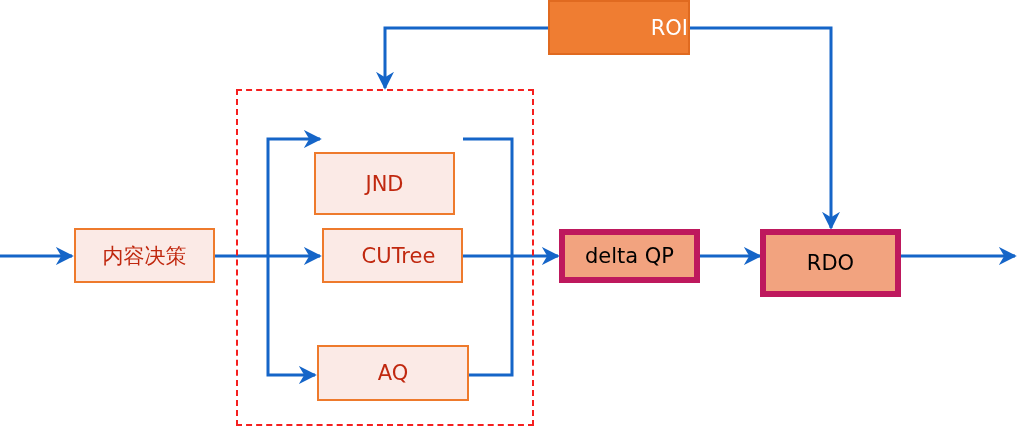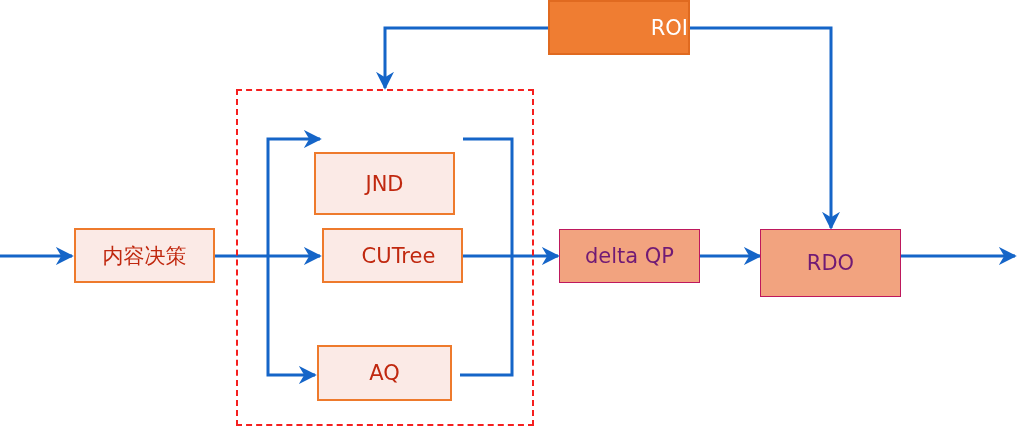--- a/index.html
+++ b/index.html
@@ -1,20 +1,20 @@
 <!DOCTYPE html>
 <html><head>
 <meta charset="utf-8">
 <style>
   html,body{margin:0;padding:0;background:#ffffff;}
   body{width:1035px;height:427px;position:relative;overflow:hidden;font-family:"DejaVu Sans","Liberation Sans",sans-serif;}
   svg.wires{position:absolute;left:0;top:0;}
   .box{position:absolute;box-sizing:border-box;display:flex;align-items:center;justify-content:center;font-size:21px;}
   .light{background:#fbeae6;border:2px solid #ee7a2c;color:#c0280f;}
-  .mid{background:#f2a37f;border:1px solid #be185d;color:#701a75;}
+  .mid{background:#f2a37f;border:6px solid #be185d;color:#000000;}
   .dark{background:#ef7d32;border:2px solid #e06a20;color:#ffffff;justify-content:flex-end;}
   .group{position:absolute;box-sizing:border-box;border:2px dashed #f51f1f;}
 </style>
 </head>
 <body>
 
 <svg class="wires" width="1035" height="427">
   <defs>
     <marker id="ah" viewBox="0 0 10 10" refX="9" refY="5" markerWidth="6" markerHeight="6" orient="auto">
       <path d="M0,0 L10,5 L0,10 L3,5 Z" fill="#1565c8"></path>
@@ -53,21 +53,21 @@
 </div>
 
 <div class="box light" style="left:314px;top:111px;width:141px;height:63px;margin-top:41px;">
   <span>JND</span>
 </div>
 
 <div class="box light" style="left:322px;top:228px;width:141px;height:55px;padding-left:12px;">
   <span>CUTree</span>
 </div>
 
-<div class="box light" style="left:317px;top:345px;width:135px;height:56px;">
+<div class="box light" style="left:317px;top:345px;width:152px;height:56px;">
   <span>AQ</span>
 </div>
 
 <div class="box mid" style="left:559px;top:229px;width:141px;height:54px;">
   <span>delta QP</span>
 </div>
 
 <div class="box mid" style="left:760px;top:229px;width:141px;height:68px;">
   <span>RDO</span>
 </div>

